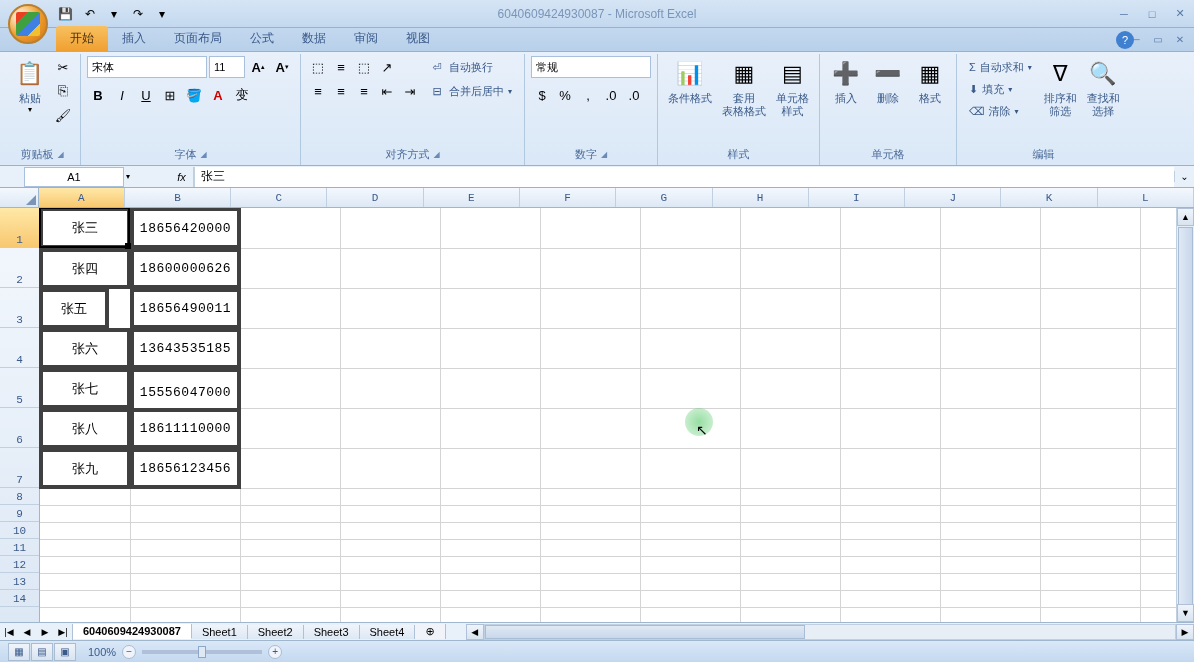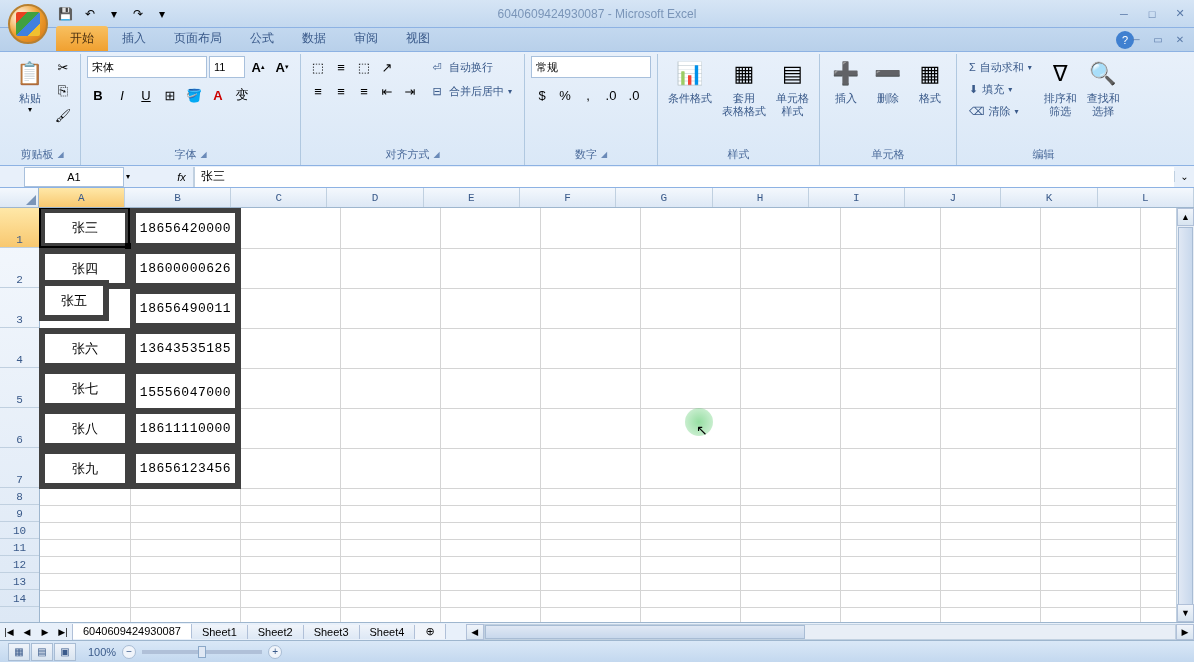--- a/index.html
+++ b/index.html
@@ -57,38 +57,38 @@
 .col-h.d, .col-h.e, .col-h.f, .col-h.g, .col-h.h, .col-h.i, .col-h.j, .col-h.k, .col-h.l { width: 100px; }
 .col-h.active { background: linear-gradient(to bottom, #ffe8a8, #f8c870); }
 .grid-body { flex: 1; display: flex; overflow: hidden; }
 .row-headers { width: 40px; background: linear-gradient(to bottom, #f4f8fd, #dde8f5); border-right: 1px solid #9eb6ce; }
 .row-h { border-bottom: 1px solid #c0d0e0; text-align: center; font-size: 11px; color: #3a5a8a; font-family: 'Courier New', monospace; display: flex; align-items: flex-end; justify-content: center; padding-bottom: 1px; }
 .row-h.tall { height: 40px; } .row-h.short { height: 17px; }
 .row-h.active { background: linear-gradient(to bottom, #ffe8a8, #f8c870); }
 .cells { flex: 1; position: relative; }
 .gridlines-v { position: absolute; top: 0; bottom: 0; border-right: 1px solid #d4d4d4; }
 .gridlines-h { position: absolute; left: 0; right: 0; border-bottom: 1px solid #d4d4d4; }
-.data-cell { position: absolute; border: 6px solid #404040; display: flex; align-items: center; justify-content: center; font-size: 13px; background: #fff; }
+.data-cell { position: absolute; border: 4px solid #404040; display: flex; align-items: center; justify-content: center; font-size: 13px; background: #fff; }
 .data-cell.name { font-family: 'SimSun', serif; } .data-cell.num { font-family: 'Courier New', monospace; letter-spacing: 0.5px; }
 .active-cell { position: absolute; border: 2px solid #000; left: -1px; top: -1px; width: 91px; height: 41px; pointer-events: none; }
 .active-cell::after { content: ''; position: absolute; right: -3px; bottom: -3px; width: 6px; height: 6px; background: #000; }
 .vscroll { position: absolute; right: 0; top: 20px; bottom: 0; width: 18px; background: #e8eef6; border-left: 1px solid #c0d0e0; }
 .vscroll-btn { height: 18px; background: linear-gradient(to bottom, #f0f4fa, #d8e4f0); border: 1px solid #b0c0d8; display: flex; align-items: center; justify-content: center; font-size: 9px; cursor: pointer; }
 .vscroll-thumb { height: 380px; background: linear-gradient(to right, #e0e8f4, #c8d8ec); border: 1px solid #a8bcd4; margin: 1px; }
 
 
 .cursor-dot { position: absolute; width: 28px; height: 28px; border-radius: 50%; background: radial-gradient(circle, rgba(80,200,100,0.6), rgba(80,200,100,0.2)); pointer-events: none; }
 .cursor-arrow { position: absolute; font-size: 14px; pointer-events: none; }
 
 
 .sheet-bar { height: 18px; background: #e8f0fa; display: flex; align-items: center; border-top: 1px solid #9eb6ce; }
 .sheet-nav { display: flex; border-right: 1px solid #b0c0d8; }
 .sheet-nav-btn { width: 18px; height: 16px; display: flex; align-items: center; justify-content: center; font-size: 9px; cursor: pointer; }
 .sheet-tab { padding: 1px 10px; font-size: 11px; border-right: 1px solid #b0c0d8; background: linear-gradient(to bottom, #f0f4fa, #dde8f5); cursor: pointer; }
-.sheet-tab.active { background: #fff; border-bottom: 1px solid #fff; font-weight: normal; }
+.sheet-tab.active { background: #fff; border-bottom: 1px solid #fff; font-weight: bold; }
 .hscroll { flex: 1; margin-left: 20px; display: flex; align-items: center; }
 .hscroll-track { flex: 1; height: 16px; background: #e8eef6; border: 1px solid #c0d0e0; position: relative; }
 .hscroll-thumb { position: absolute; left: 0; width: 320px; height: 100%; background: linear-gradient(to bottom, #e0e8f4, #c8d8ec); border: 1px solid #a8bcd4; }
 .hscroll-btn { width: 18px; height: 16px; background: linear-gradient(to bottom, #f0f4fa, #d8e4f0); border: 1px solid #b0c0d8; display: flex; align-items: center; justify-content: center; font-size: 9px; cursor: pointer; }
 
 
 .status-bar { height: 22px; background: linear-gradient(to bottom, #dae8f7, #c3d8ef); display: flex; align-items: center; padding: 0 8px; font-size: 11px; color: #3a5a8a; border-top: 1px solid #9eb6ce; }
 .status-left { flex: 1; }
 .view-btns { display: flex; gap: 1px; margin-right: 12px; }
 .view-btn { width: 22px; height: 18px; background: linear-gradient(to bottom, #f0f4fa, #d8e4f0); border: 1px solid #a8bcd4; display: flex; align-items: center; justify-content: center; font-size: 10px; cursor: pointer; }
@@ -392,21 +392,21 @@
         <div class="gridlines-h" style="top:331px"></div>
         <div class="gridlines-h" style="top:348px"></div>
         <div class="gridlines-h" style="top:365px"></div>
         <div class="gridlines-h" style="top:382px"></div>
         <div class="gridlines-h" style="top:399px"></div>
 
       <div class="data-cell name" style="left:-1px;top:-1px;width:92px;height:42px">张三</div>
       <div class="data-cell num" style="left:90px;top:-1px;width:111px;height:42px">18656420000</div>
       <div class="data-cell name" style="left:-1px;top:40px;width:92px;height:41px">张四</div>
       <div class="data-cell num" style="left:90px;top:40px;width:111px;height:41px">18600000626</div>
-      <div class="data-cell name" style="left:-1px;top:72px;width:70px;height:41px">张五</div>
+      <div class="data-cell name" style="left:-1px;top:80px;width:70px;height:41px">张五</div>
       <div class="data-cell num" style="left:90px;top:80px;width:111px;height:41px">18656490011</div>
       <div class="data-cell name" style="left:-1px;top:120px;width:92px;height:41px">张六</div>
       <div class="data-cell num" style="left:90px;top:120px;width:111px;height:41px">13643535185</div>
       <div class="data-cell name" style="left:-1px;top:160px;width:92px;height:41px">张七</div>
       <div class="data-cell num" style="left:90px;top:160px;width:111px;height:49px">15556047000</div>
       <div class="data-cell name" style="left:-1px;top:200px;width:92px;height:41px">张八</div>
       <div class="data-cell num" style="left:90px;top:200px;width:111px;height:41px">18611110000</div>
       <div class="data-cell name" style="left:-1px;top:240px;width:92px;height:41px">张九</div>
       <div class="data-cell num" style="left:90px;top:240px;width:111px;height:41px">18656123456</div>
       <div class="active-cell"></div>

